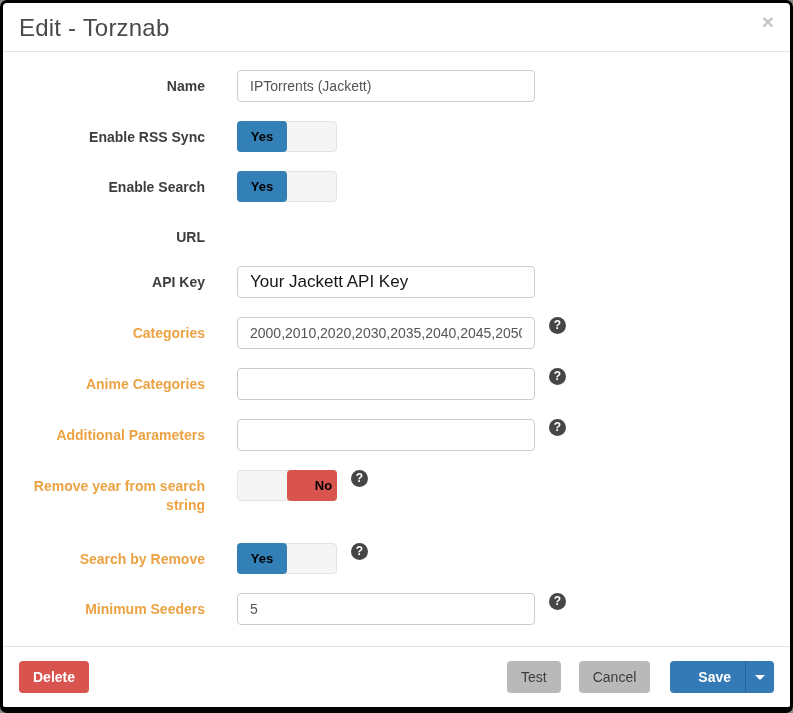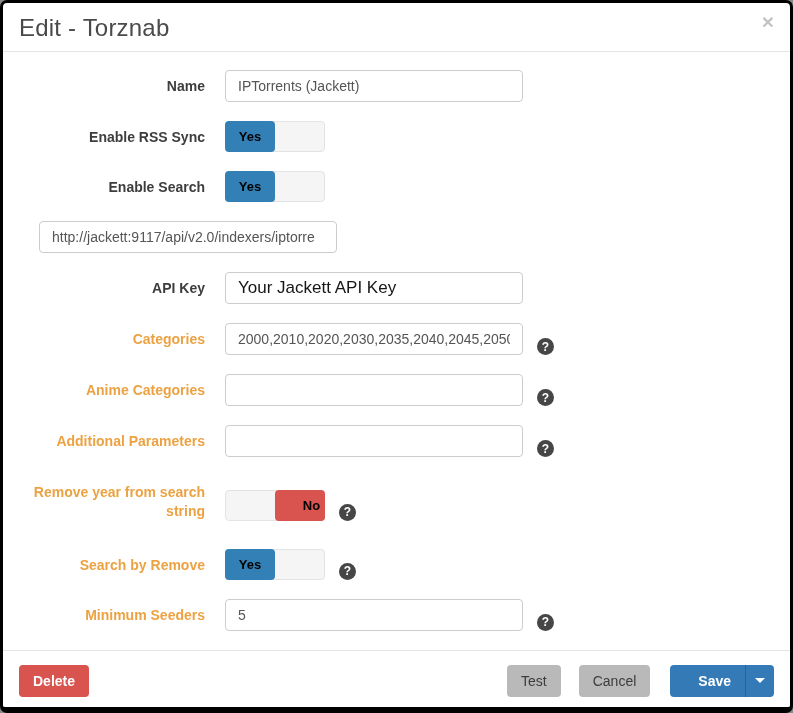--- a/index.html
+++ b/index.html
@@ -51,23 +51,23 @@
     flex:0 0 186px;
     text-align:right;
     padding-top:7px;
     font-size:14px;
     font-weight:bold;
     color:#3d3d3d;
     line-height:1.35;
   }
   .lbl.advanced { color:#eca243; }
   .ctrl {
-    margin-left:20px;
+    margin-left:32px;
     display:flex;
-    align-items:flex-end;
+    align-items:flex-start;
   }
   input.text-input {
     width:298px; height:32px;
     border:1px solid #ccc;
     border-radius:4px;
     padding:6px 12px;
     font-size:14px;
     color:#555;
     font-family:"Liberation Sans", sans-serif;
     outline:none;
@@ -187,23 +187,21 @@
     <div class="form-row">
       <div class="lbl">Enable Search</div>
       <div class="ctrl">
         <div class="toggle">
           <div class="toggle-knob on">Yes</div>
         </div>
       </div>
     </div>
 
     <div class="form-row">
-      <div class="ctrl">
-        <input class="text-input" type="text" value="http://jackett:9117/api/v2.0/indexers/iptorre" style="">
-      </div>
+      <div class="lbl">URL</div>
     </div>
 
     <div class="form-row">
       <div class="lbl">API Key</div>
       <div class="ctrl">
         <input class="text-input overlay-font" type="text" value="Your Jackett API Key" style="">
       </div>
     </div>
 
     <div class="form-row">

